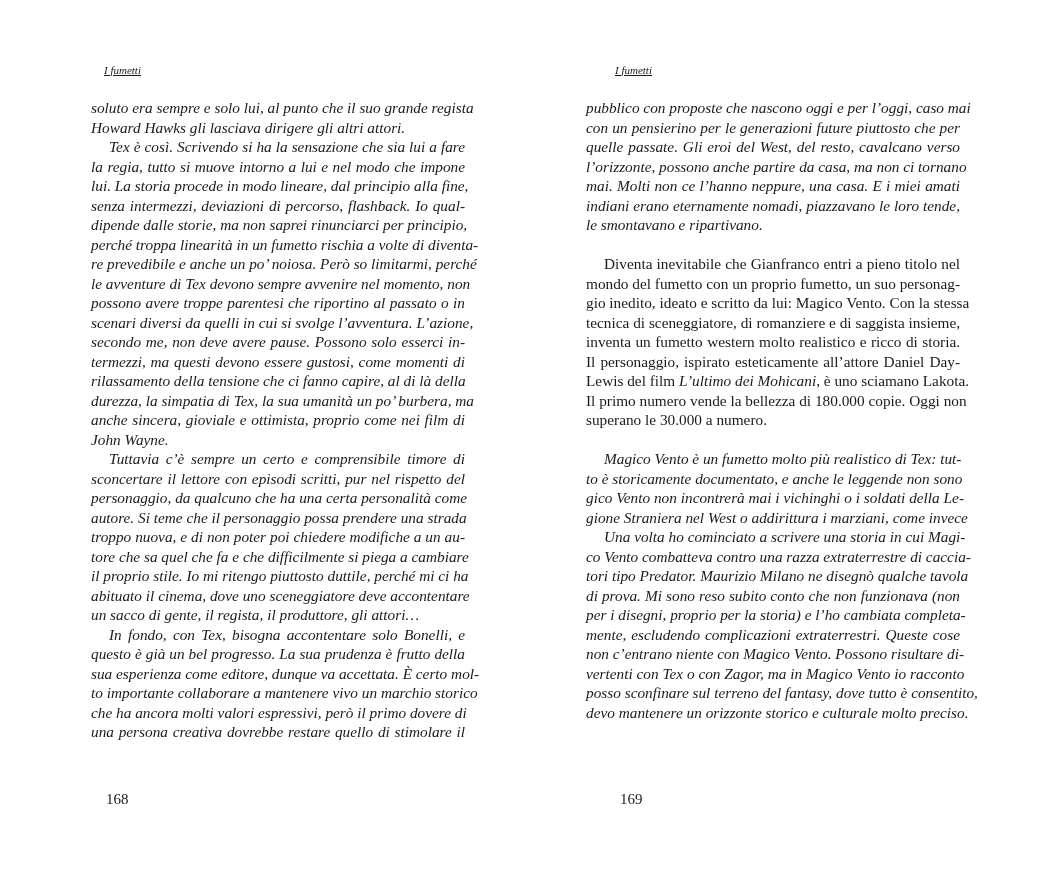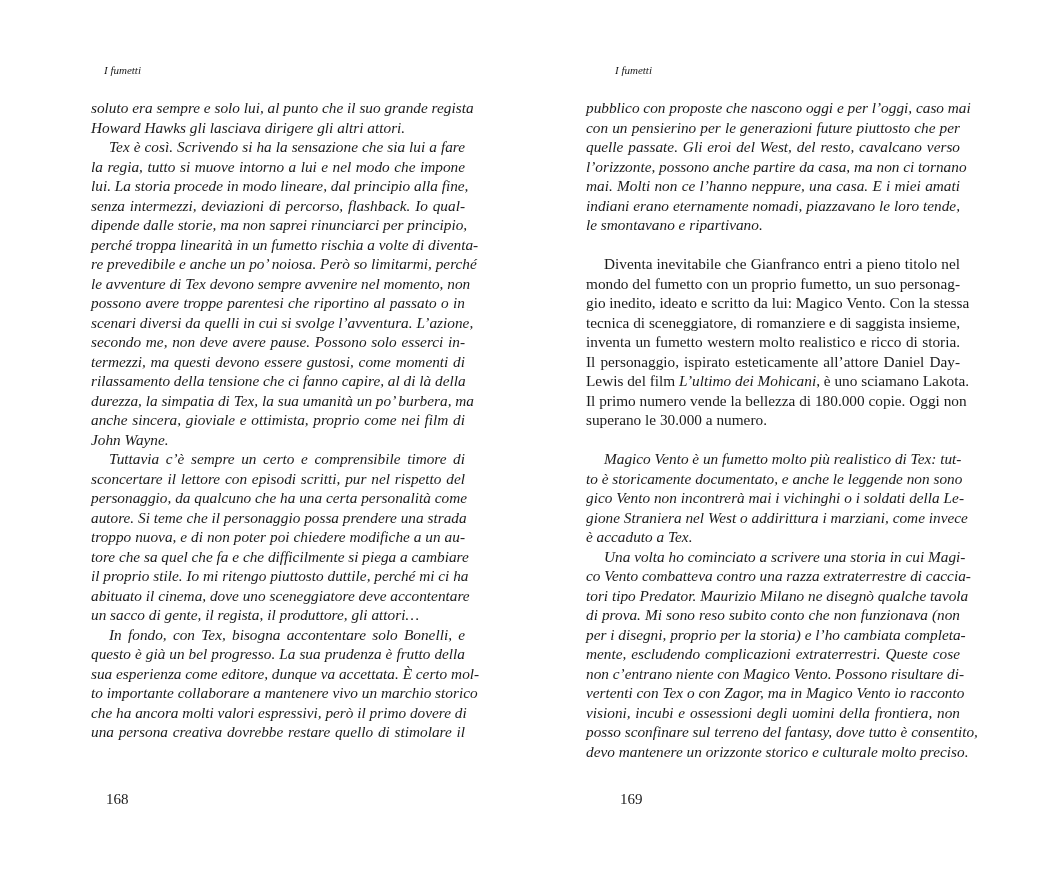--- a/index.html
+++ b/index.html
@@ -1,21 +1,21 @@
 <!DOCTYPE html>
 <html><head>
 <meta charset="utf-8">
 <style>
   html, body { margin:0; padding:0; background:#ffffff; }
   body { width:1038px; height:875px; position:relative; overflow:hidden; color:#1a1a1a;
          font-family:"Liberation Serif","DejaVu Serif",serif; }
   .page { position:absolute; top:0; height:875px; }
   .page.left { left:0; width:519px; }
   .page.right { left:519px; width:519px; }
-  .running-head { position:absolute; top:64px; font-size:11px; font-style:italic; }
+  .running-head { position:absolute; top:64px; font-size:11px; font-style:italic;text-decoration:underline; }
   .left .running-head { left:104px; }
   .right .running-head { left:96px; }
   .text { position:absolute; top:98px; width:374px; font-size:15.3px; line-height:19.5px; }
   .left .text { left:91px; }
   .right .text { left:67px; }
   .line { display:block; white-space:nowrap; text-align:justify; text-align-last:justify; height:19.5px; }
   .line.last { text-align-last:left; }
   .line.indent { padding-left:18px; }
   .it { font-style:italic; }
   .gap { display:block; height:19.5px; }
@@ -84,27 +84,25 @@
       <span class="line">inventa un fumetto western molto realistico e ricco di storia.</span>
       <span class="line">Il personaggio, ispirato esteticamente all’attore Daniel Day-</span>
       <span class="line">Lewis del film <span class="it">L’ultimo dei Mohicani</span>, è uno sciamano Lakota.</span>
       <span class="line">Il primo numero vende la bellezza di 180.000 copie. Oggi non</span>
       <span class="line last">superano le 30.000 a numero.</span>
       <span class="gap"></span>
       <span class="line it indent">Magico Vento è un fumetto molto più realistico di Tex: tut-</span>
       <span class="line it">to è storicamente documentato, e anche le leggende non sono</span>
       <span class="line it">gico Vento non incontrerà mai i vichinghi o i soldati della Le-</span>
       <span class="line it">gione Straniera nel West o addirittura i marziani, come invece</span>
-      <span class="line it last">è accaduto a Tex.</span>
       <span class="line it indent">Una volta ho cominciato a scrivere una storia in cui Magi-</span>
       <span class="line it">co Vento combatteva contro una razza extraterrestre di caccia-</span>
       <span class="line it">tori tipo Predator. Maurizio Milano ne disegnò qualche tavola</span>
       <span class="line it">di prova. Mi sono reso subito conto che non funzionava (non</span>
       <span class="line it">per i disegni, proprio per la storia) e l’ho cambiata completa-</span>
       <span class="line it">mente, escludendo complicazioni extraterrestri. Queste cose</span>
       <span class="line it">non c’entrano niente con Magico Vento. Possono risultare di-</span>
       <span class="line it">vertenti con Tex o con Zagor, ma in Magico Vento io racconto</span>
-      <span class="line it">visioni, incubi e ossessioni degli uomini della frontiera, non</span>
       <span class="line it">posso sconfinare sul terreno del fantasy, dove tutto è consentito,</span>
       <span class="line it last">devo mantenere un orizzonte storico e culturale molto preciso.</span>
     </div>
   <div class="page-number">169</div>
 </div>
 
 </body></html>

